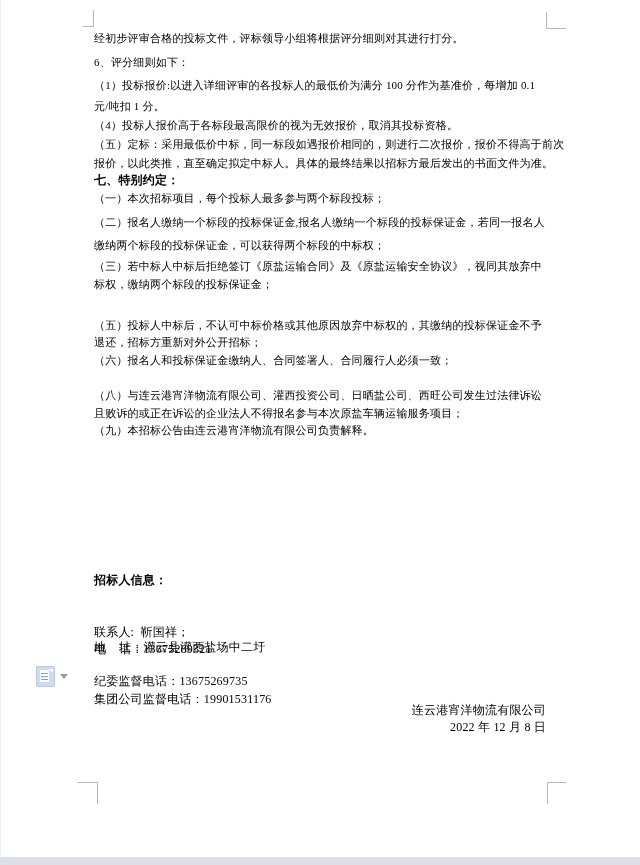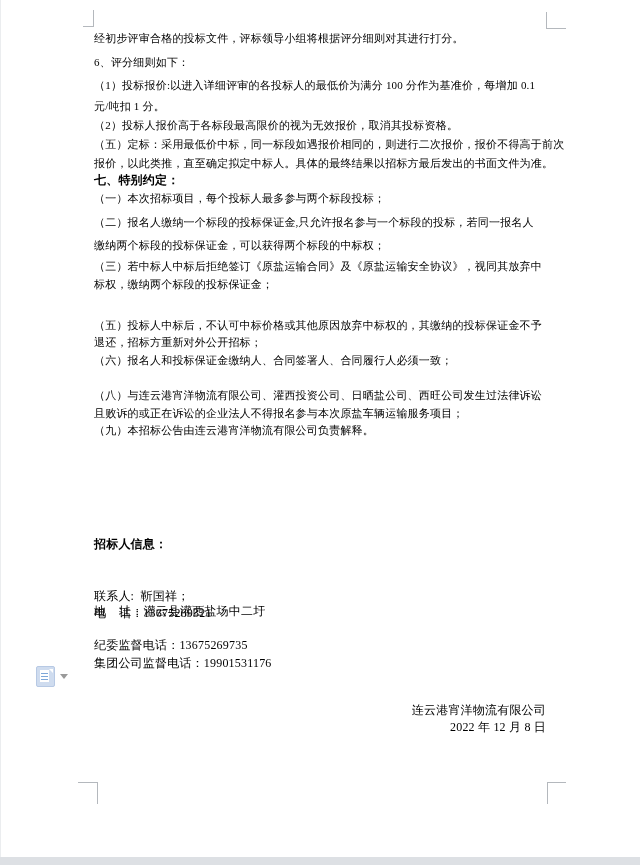--- a/index.html
+++ b/index.html
@@ -21,21 +21,21 @@
   .mark.tr{left:546px;top:12px;width:19px;height:16px;border-left:1px solid #b4b8bd;border-bottom:1px solid #b4b8bd;}
   .mark.bl{left:78px;top:782px;width:19px;height:21px;border-top:1px solid #b4b8bd;border-right:1px solid #b4b8bd;}
   .mark.br{left:547px;top:782px;width:18px;height:21px;border-top:1px solid #b4b8bd;border-left:1px solid #b4b8bd;}
 
   p.ln{
     position:absolute;left:94px;margin:0;
     font-size:11px;line-height:14px;
     white-space:pre;letter-spacing:0.2px;
   }
   p.ln.bold{font-weight:bold;font-size:12px;}
-  p.ln.ct{font-size:12px;}
+  p.ln.ct{font-size:12px;margin-top:36px;}
   p.ln.right{left:auto;right:94px;text-align:left;font-size:12px;}
 
   
   .paste{position:absolute;left:36px;top:665px;width:32px;height:22px;cursor:pointer;}
   .clip{position:absolute;left:0;top:1px;width:17px;height:19px;background:#cfdcef;border:1px solid #b7c9e4;border-radius:2px;}
   .clip .sheet{position:absolute;left:3px;top:3px;width:9px;height:12px;background:#ffffff;}
   .clip .l1,.clip .l2,.clip .l3{position:absolute;left:4px;width:7px;height:1px;background:#7da7d8;}
   .clip .l1{top:6px}.clip .l2{top:9px}.clip .l3{top:12px}
   .clip .fold{position:absolute;right:1px;top:2px;width:0;height:0;border-left:4px solid transparent;border-top:4px solid #ffffff;}
   .arrow{position:absolute;left:24px;top:9px;width:0;height:0;
@@ -49,26 +49,26 @@
 
   <div class="mark tl"></div>
   <div class="mark tr"></div>
   <div class="mark bl"></div>
   <div class="mark br"></div>
 
   <p class="ln" style="top:31px">经初步评审合格的投标文件，评标领导小组将根据评分细则对其进行打分。</p>
   <p class="ln" style="top:55px">6、评分细则如下：</p>
   <p class="ln" style="top:78px">（1）投标报价:以进入详细评审的各投标人的最低价为满分 100 分作为基准价，每增加 0.1</p>
   <p class="ln" style="top:99px">元/吨扣 1 分。</p>
-  <p class="ln" style="top:118px">（2）投标人报价高于各标段最高限价的视为无效报价，取消其投标资格。</p>
+  <p class="ln" style="top:118px">（4）投标人报价高于各标段最高限价的视为无效报价，取消其投标资格。</p>
   <p class="ln" style="top:137px">（五）定标：采用最低价中标，同一标段如遇报价相同的，则进行二次报价，报价不得高于前次</p>
   <p class="ln" style="top:156px">报价，以此类推，直至确定拟定中标人。具体的最终结果以招标方最后发出的书面文件为准。</p>
   <p class="ln bold" style="top:173px">七、特别约定：</p>
   <p class="ln" style="top:191px">（一）本次招标项目，每个投标人最多参与两个标段投标；</p>
-  <p class="ln" style="top:215px">（二）报名人缴纳一个标段的投标保证金,只允许报名参与一个标段的投标，若同一报名人</p>
+  <p class="ln" style="top:215px">（二）报名人缴纳一个标段的投标保证金,报名人缴纳一个标段的投标保证金，若同一报名人</p>
   <p class="ln" style="top:259px">（三）若中标人中标后拒绝签订《原盐运输合同》及《原盐运输安全协议》，视同其放弃中</p>
   <p class="ln" style="top:238px">缴纳两个标段的投标保证金，可以获得两个标段的中标权；</p>
   <p class="ln" style="top:277px">标权，缴纳两个标段的投标保证金；</p>
   <p class="ln" style="top:318px">（五）投标人中标后，不认可中标价格或其他原因放弃中标权的，其缴纳的投标保证金不予</p>
   <p class="ln" style="top:335px">退还，招标方重新对外公开招标；</p>
   <p class="ln" style="top:353px">（六）报名人和投标保证金缴纳人、合同签署人、合同履行人必须一致；</p>
   <p class="ln" style="top:388px">（八）与连云港宵洋物流有限公司、灌西投资公司、日晒盐公司、西旺公司发生过法律诉讼</p>
   <p class="ln" style="top:406px">且败诉的或正在诉讼的企业法人不得报名参与本次原盐车辆运输服务项目；</p>
   <p class="ln" style="top:423px">（九）本招标公告由连云港宵洋物流有限公司负责解释。</p>
 

